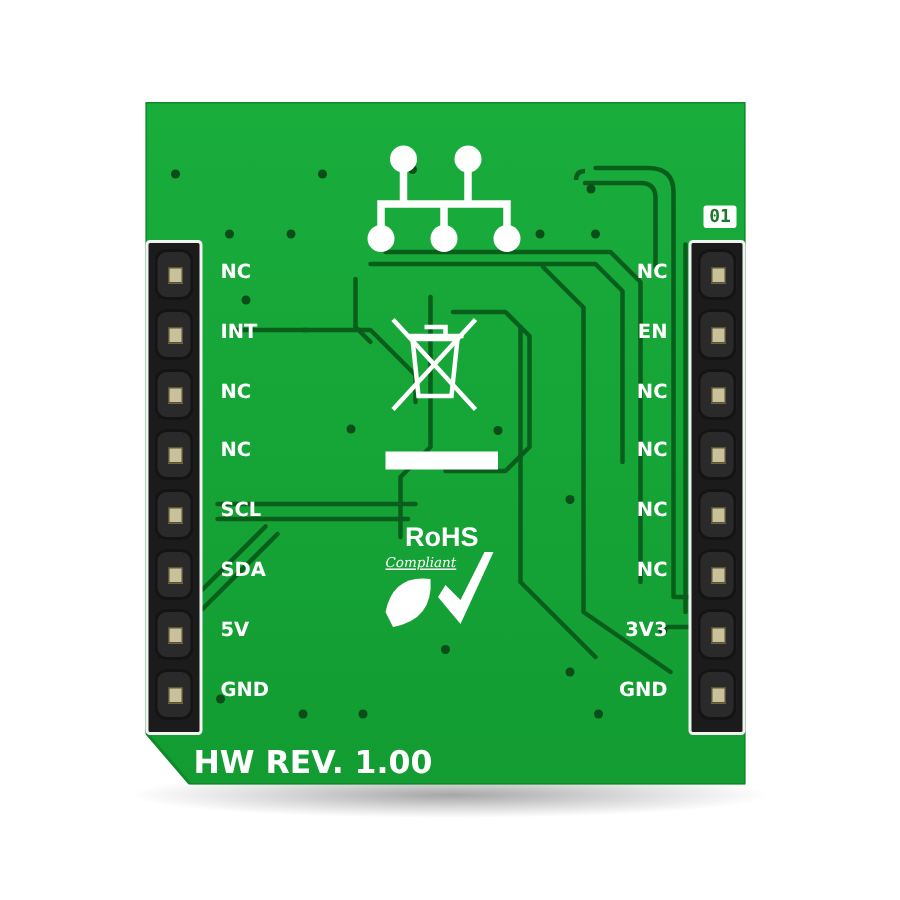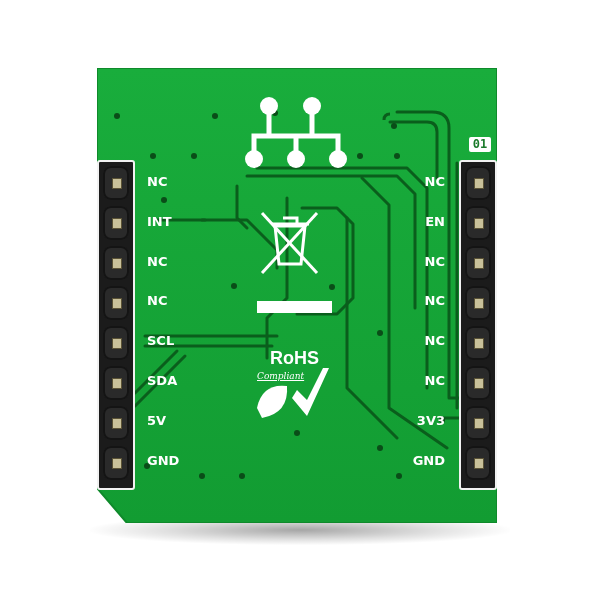--- a/index.html
+++ b/index.html
@@ -145,13 +145,14 @@
   <div class="label right" style="top:184px;">NC</div>
   <div class="label right" style="top:223px;">NC</div>
   <div class="label right" style="top:263px;">NC</div>
   <div class="label right" style="top:303px;">NC</div>
   <div class="label right" style="top:343px;">3V3</div>
   <div class="label right" style="top:383px;">GND</div>
 
   <div class="rohs">RoHS</div>
   <div class="compliant">Compliant</div>
 
+  <div class="bottom-text" style="left:32px;">HW REV. 1.00</div>
 </div>
 
 </body></html>

